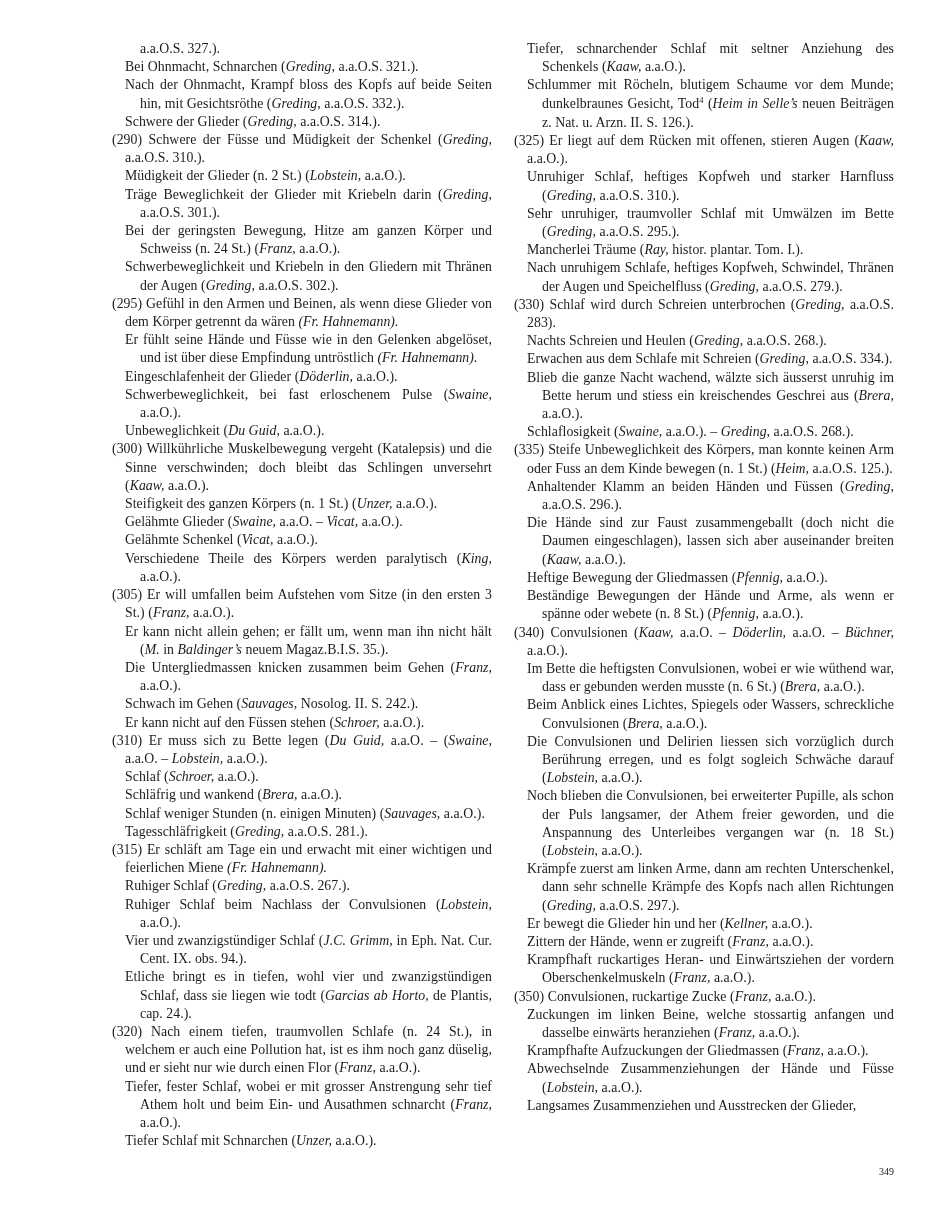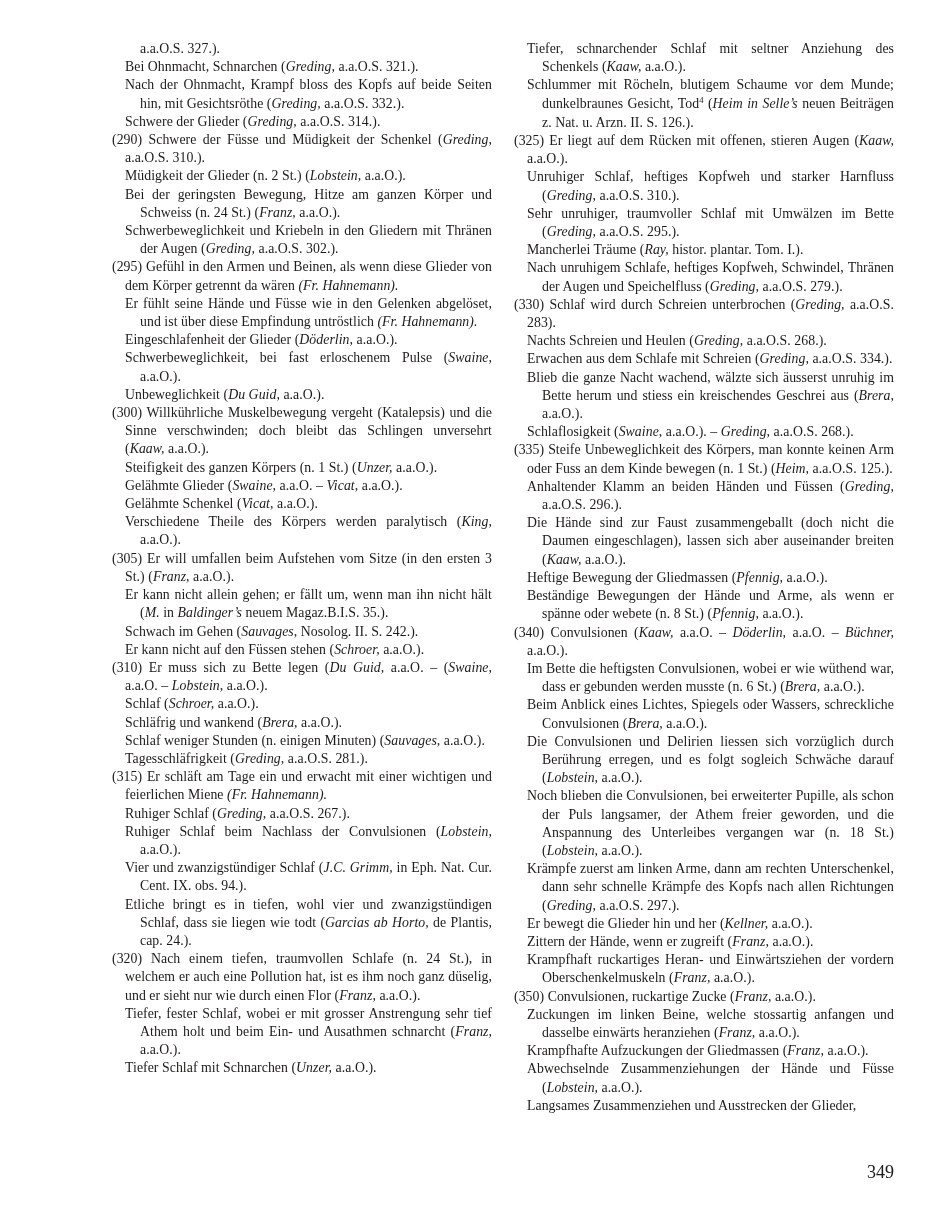--- a/index.html
+++ b/index.html
@@ -36,49 +36,51 @@
     vertical-align: baseline;
     position: relative;
     top: -5px;
   }
   .pagenum {
     position: absolute;
     top: 1163px;
     left: 527px;
     width: 367px;
     text-align: right;
-    font-size: 18px;
+    font-size: 10px;
     line-height: 18px;
   }
 </style>
 </head>
 <body>
 
 <div class="page">
   <div class="col col-left">
       <p class="entry cont">a.a.O.S. 327.).</p>
       <p class="entry plain">Bei Ohnmacht, Schnarchen (<span class="it">Greding,</span> a.a.O.S. 321.).</p>
       <p class="entry plain">Nach der Ohnmacht, Krampf bloss des Kopfs auf beide Seiten hin, mit Gesichtsröthe (<span class="it">Greding,</span> a.a.O.S. 332.).</p>
       <p class="entry plain">Schwere der Glieder (<span class="it">Greding,</span> a.a.O.S. 314.).</p>
       <p class="entry numbered">(290) Schwere der Füsse und Müdigkeit der Schenkel (<span class="it">Greding,</span> a.a.O.S. 310.).</p>
       <p class="entry plain">Müdigkeit der Glieder (n. 2 St.) (<span class="it">Lobstein,</span> a.a.O.).</p>
+      <p class="entry plain">Träge Beweglichkeit der Glieder mit Kriebeln darin (<span class="it">Greding,</span> a.a.O.S. 301.).</p>
       <p class="entry plain">Bei der geringsten Bewegung, Hitze am ganzen Körper und Schweiss (n. 24 St.) (<span class="it">Franz,</span> a.a.O.).</p>
       <p class="entry plain">Schwerbeweglichkeit und Kriebeln in den Gliedern mit Thränen der Augen (<span class="it">Greding,</span> a.a.O.S. 302.).</p>
       <p class="entry numbered">(295) Gefühl in den Armen und Beinen, als wenn diese Glieder von dem Körper getrennt da wären <span class="it">(Fr. Hahnemann).</span></p>
       <p class="entry plain">Er fühlt seine Hände und Füsse wie in den Gelenken abgelöset, und ist über diese Empfindung untröstlich <span class="it">(Fr. Hahnemann).</span></p>
       <p class="entry plain">Eingeschlafenheit der Glieder (<span class="it">Döderlin,</span> a.a.O.).</p>
       <p class="entry plain">Schwerbeweglichkeit, bei fast erloschenem Pulse (<span class="it">Swaine,</span> a.a.O.).</p>
       <p class="entry plain">Unbeweglichkeit (<span class="it">Du Guid,</span> a.a.O.).</p>
       <p class="entry numbered">(300) Willkührliche Muskelbewegung vergeht (Katalepsis) und die Sinne verschwinden; doch bleibt das Schlingen unversehrt (<span class="it">Kaaw,</span> a.a.O.).</p>
       <p class="entry plain">Steifigkeit des ganzen Körpers (n. 1 St.) (<span class="it">Unzer,</span> a.a.O.).</p>
       <p class="entry plain">Gelähmte Glieder (<span class="it">Swaine,</span> a.a.O. – <span class="it">Vicat,</span> a.a.O.).</p>
       <p class="entry plain">Gelähmte Schenkel (<span class="it">Vicat,</span> a.a.O.).</p>
       <p class="entry plain">Verschiedene Theile des Körpers werden paralytisch (<span class="it">King,</span> a.a.O.).</p>
       <p class="entry numbered">(305) Er will umfallen beim Aufstehen vom Sitze (in den ersten 3 St.) (<span class="it">Franz,</span> a.a.O.).</p>
       <p class="entry plain">Er kann nicht allein gehen; er fällt um, wenn man ihn nicht hält (<span class="it">M.</span> in <span class="it">Baldinger’s</span> neuem Magaz.B.I.S. 35.).</p>
+      <p class="entry plain">Die Untergliedmassen knicken zusammen beim Gehen (<span class="it">Franz,</span> a.a.O.).</p>
       <p class="entry plain">Schwach im Gehen (<span class="it">Sauvages,</span> Nosolog. II. S. 242.).</p>
       <p class="entry plain">Er kann nicht auf den Füssen stehen (<span class="it">Schroer,</span> a.a.O.).</p>
       <p class="entry numbered">(310) Er muss sich zu Bette legen (<span class="it">Du Guid,</span> a.a.O. – (<span class="it">Swaine,</span> a.a.O. – <span class="it">Lobstein,</span> a.a.O.).</p>
       <p class="entry plain">Schlaf (<span class="it">Schroer,</span> a.a.O.).</p>
       <p class="entry plain">Schläfrig und wankend (<span class="it">Brera,</span> a.a.O.).</p>
       <p class="entry plain">Schlaf weniger Stunden (n. einigen Minuten) (<span class="it">Sauvages,</span> a.a.O.).</p>
       <p class="entry plain">Tagesschläfrigkeit (<span class="it">Greding,</span> a.a.O.S. 281.).</p>
       <p class="entry numbered">(315) Er schläft am Tage ein und erwacht mit einer wichtigen und feierlichen Miene <span class="it">(Fr. Hahnemann).</span></p>
       <p class="entry plain">Ruhiger Schlaf (<span class="it">Greding,</span> a.a.O.S. 267.).</p>
       <p class="entry plain">Ruhiger Schlaf beim Nachlass der Convulsionen (<span class="it">Lobstein,</span> a.a.O.).</p>

